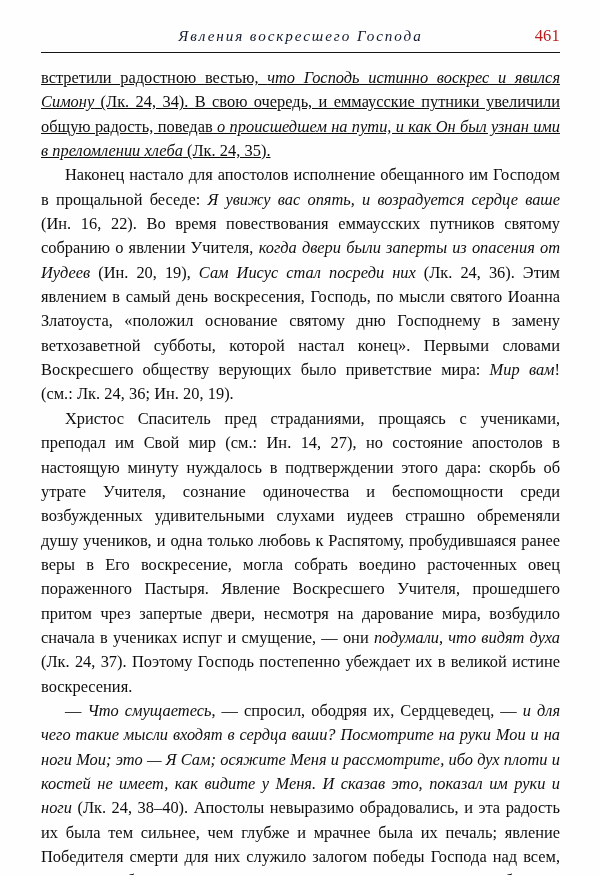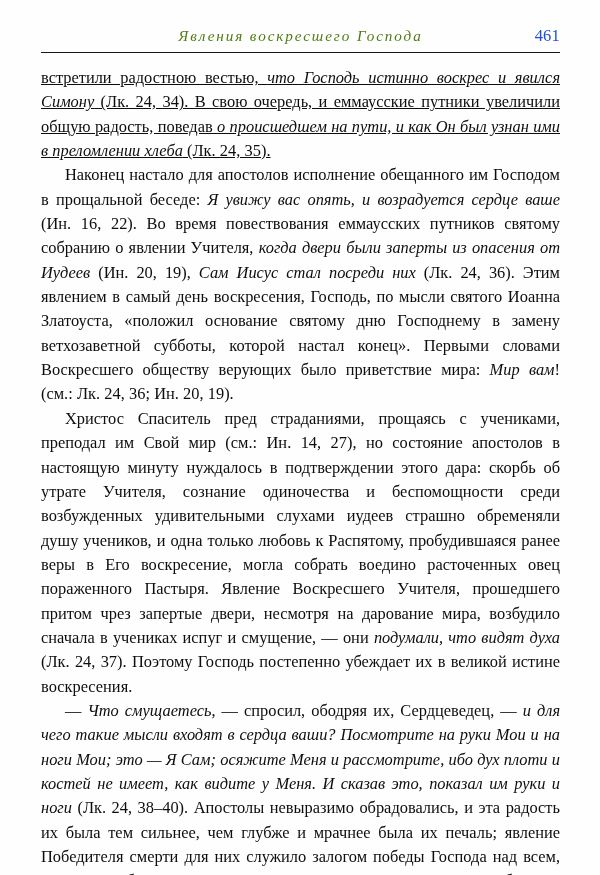--- a/index.html
+++ b/index.html
@@ -43,31 +43,31 @@
     position: absolute;
     left: 0;
     right: 0;
     top: 0;
     text-align: center;
     font-style: italic;
     font-size: 15.2px;
     letter-spacing: 1.9px;
     line-height: 20px;
     white-space: nowrap;
-    color: #4d7c0f;
+    color: #0f172a;
   }
   .rh-folio {
     position: absolute;
     right: 0;
     top: 0;
     font-size: 16.5px;
     line-height: 20px;
     font-style: normal;
     letter-spacing: 0.2px;
-    color: #1d4ed8;
+    color: #b91c1c;
   }
   .rh-rule {
     position: absolute;
     left: 41px;
     top: 52px;
     width: 519px;
     height: 0;
     border-top: 1.5px solid #151515;
   }
 

